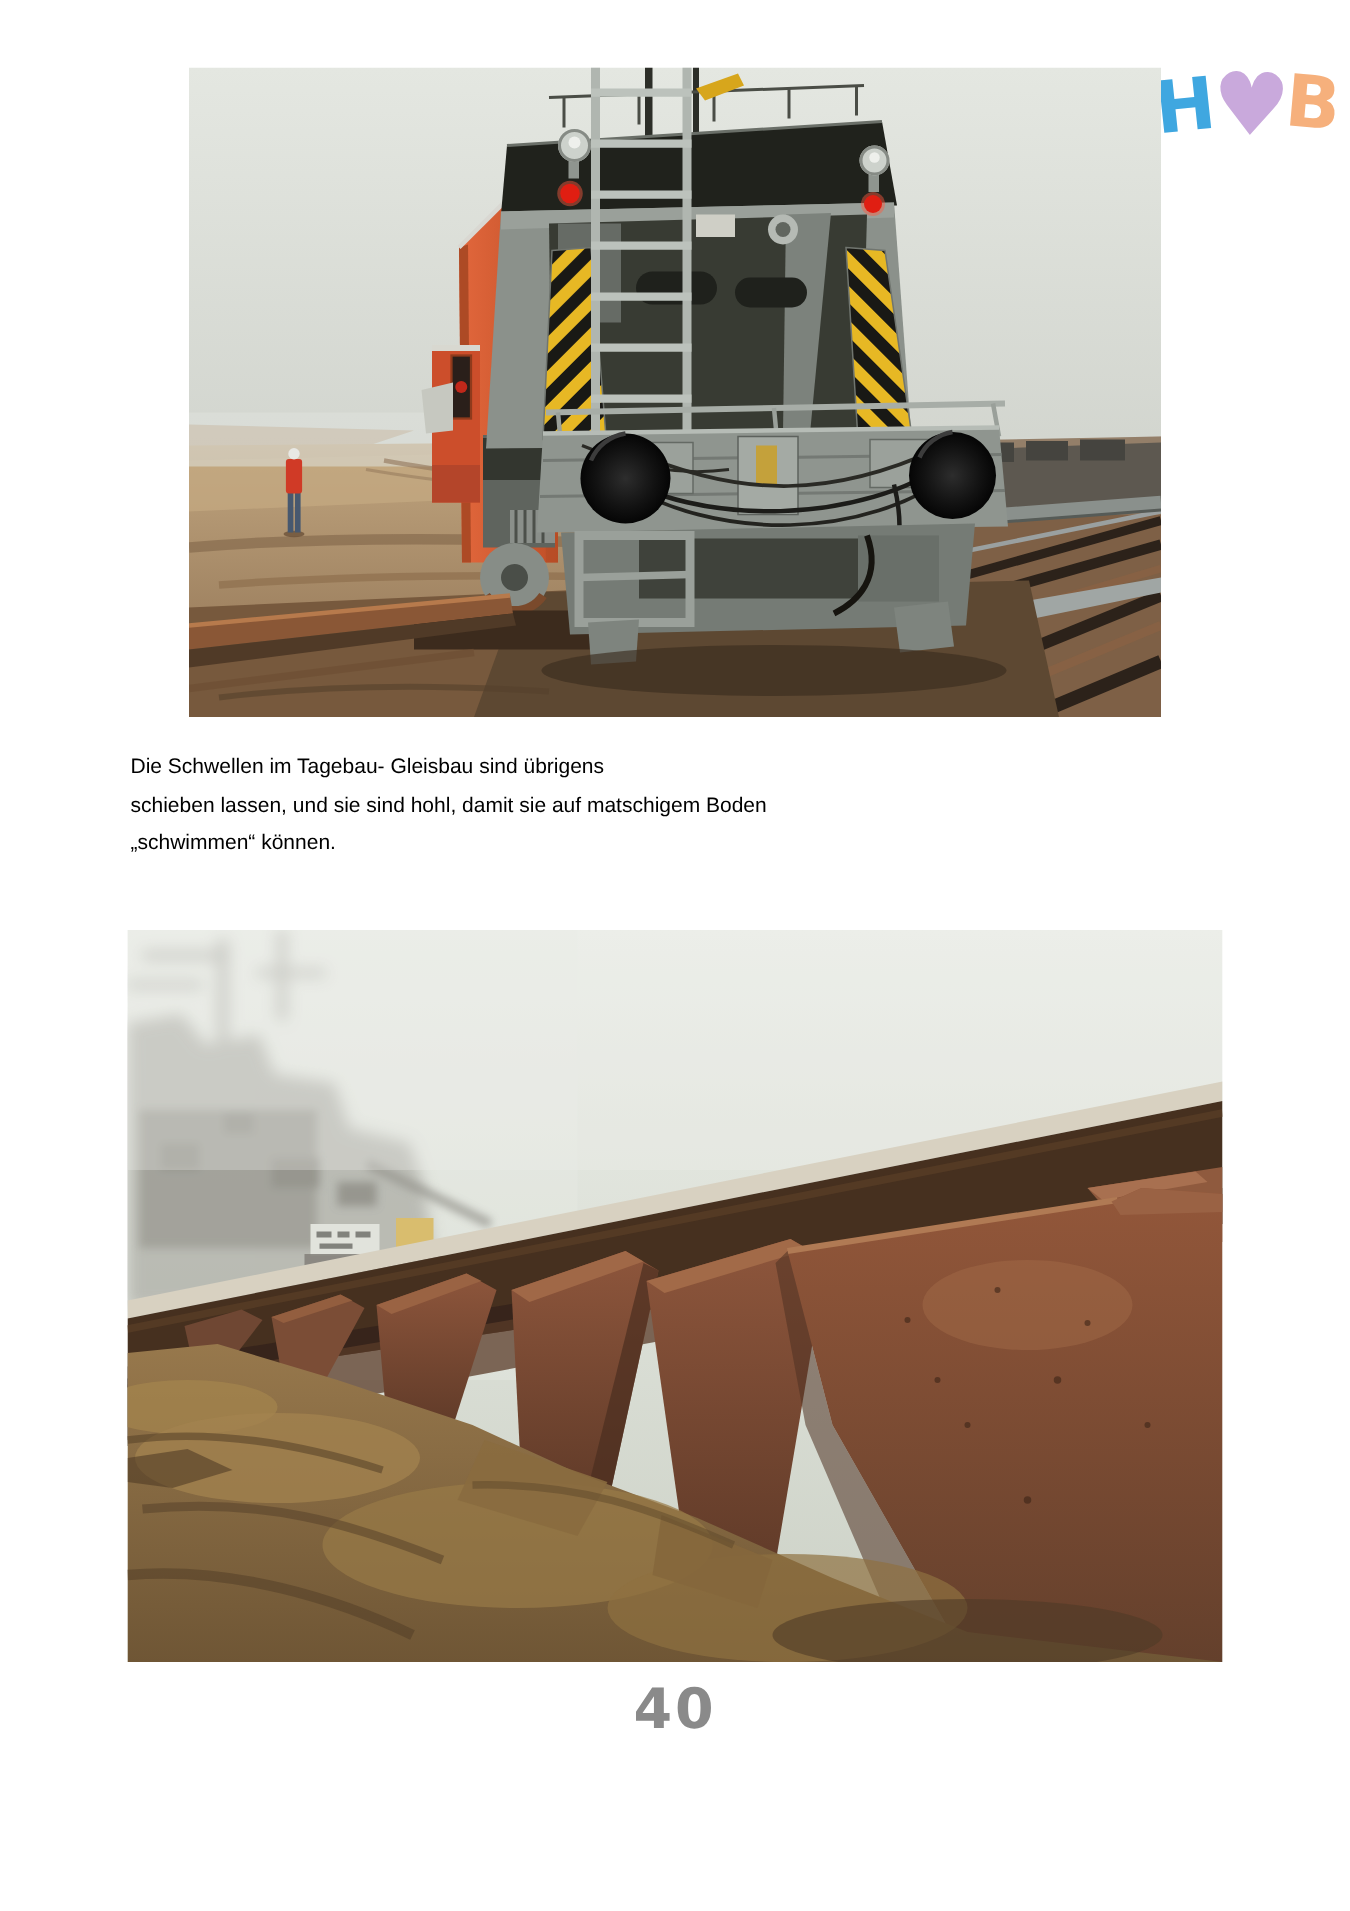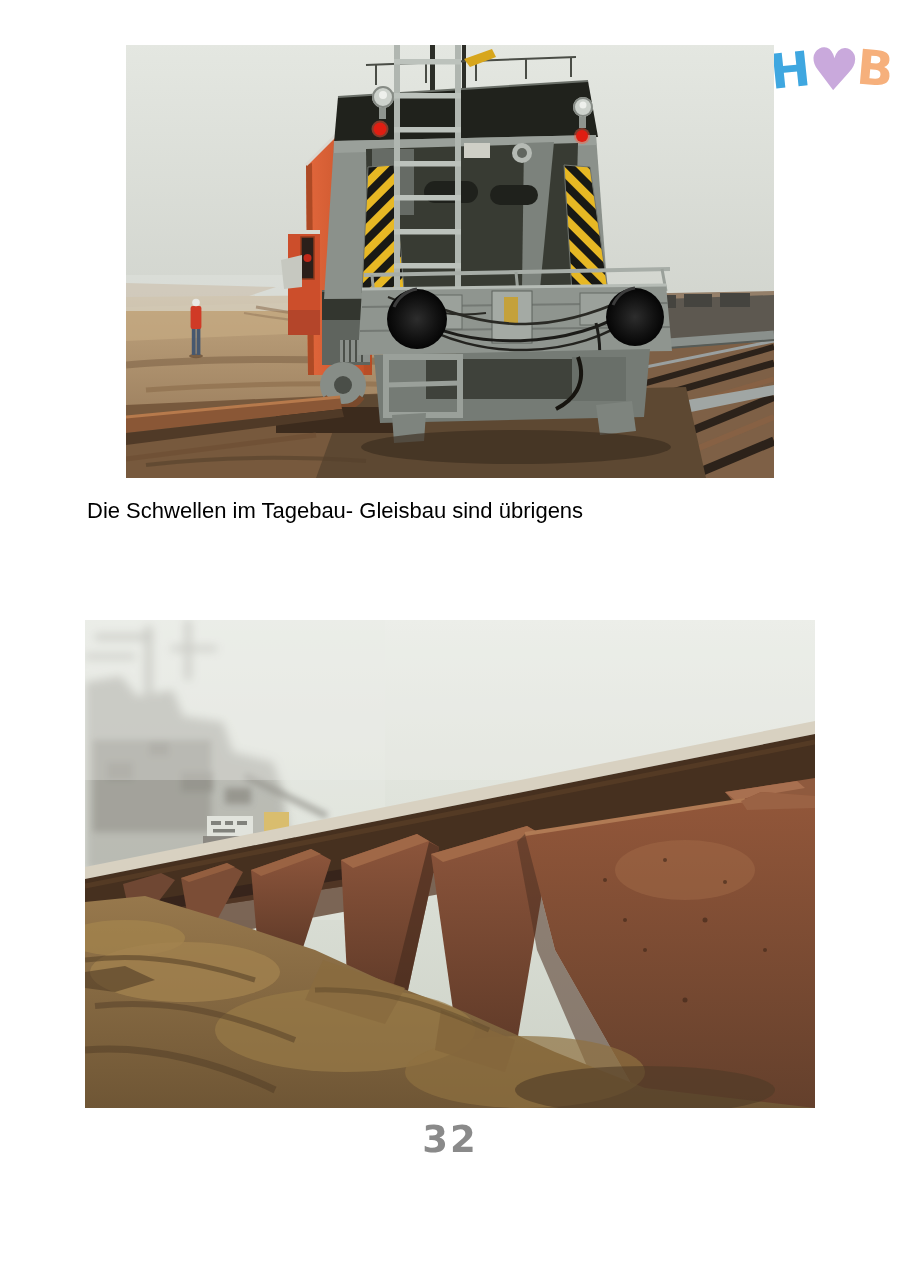--- a/index.html
+++ b/index.html
@@ -18,21 +18,21 @@
   .logo-heart { color: var(--logo-heart, #c9a9dc); font-size: 58px; margin: 0 -8px; position: relative; top: 3px; transform: rotate(2deg); }
   .logo-b   { color: var(--logo-b, #f6b07c);   font-size: 48px; transform: rotate(5deg); position: relative; top: -2px; }
   
   figure.photo { position: absolute; margin: 0; padding: 0; }
   .photo-top    { left: 126px; top: 45px;  width: 648px; height: 433px; }
   .photo-bottom { left: 85px;  top: 620px; width: 730px; height: 488px; }
   figure.photo svg { display: block; }
   
   .bodytext {
     position: absolute; left: 87px; top: 498px; width: 700px;
-    font-size: 22px; line-height: 25.5px; color: #000000;
+    font-size: 14px; line-height: 25.5px; color: #000000;
     font-family: "Liberation Sans", sans-serif;
   }
   
   .pagenum {
     position: absolute; left: 0; top: 1118px; width: 100%;
     text-align: center;
     font-family: "DejaVu Sans", sans-serif; font-weight: bold;
     font-size: 37px; letter-spacing: 2px;
     color: var(--pagenum-color, #8a8a8a);
   }
@@ -236,20 +236,22 @@
         <path d="M0,372 L214,352" stroke="#b77a4c" stroke-width="3" fill="none"></path>
         <polygon points="0,388 216,364 218,372 0,400" fill="#503a27"></polygon>
         <path d="M0,414 L190,390" stroke="#6e4e33" stroke-width="5" fill="none" opacity=".7"></path>
         <path d="M20,420 Q120,408 240,416" stroke="#55412c" stroke-width="4" fill="none" opacity=".6"></path>
       </g>
     </svg>
   </figure>
 
   <div class="bodytext">
     <div>Die Schwellen im Tagebau- Gleisbau sind übrigens</div>
+    <div>schieben lassen, und sie sind hohl, damit sie auf matschigem Boden</div>
+    <div>„schwimmen“ können.</div>
   </div>
 
   <figure class="photo photo-bottom" aria-label="Ground-level close-up of rusty hollow steel sleepers with chamfered ends under a rail on sandy ground; a bucket-wheel excavator looms in the fog at the left">
     <svg viewBox="0 0 730 488" width="730" height="488" role="img">
       <defs>
         <linearGradient id="sky2" x1="0" y1="0" x2="0" y2="1">
           <stop offset="0" stop-color="#ebeee8"></stop>
             <stop offset="1" stop-color="#ccd1c6"></stop>
         </linearGradient>
         <linearGradient id="sand2" x1="0" y1="0" x2="0" y2="1">
@@ -355,15 +357,15 @@
         <path d="M0,340 C60,332 120,344 170,360" stroke="#5a4429" stroke-width="5" fill="none" opacity=".6"></path>
         <path d="M10,386 C90,378 150,396 210,420" stroke="#57422a" stroke-width="6" fill="none" opacity=".55"></path>
         <path d="M0,430 C70,424 140,446 190,470" stroke="#4f3b26" stroke-width="7" fill="none" opacity=".5"></path>
         <path d="M230,370 C300,368 350,386 404,410" stroke="#5d4729" stroke-width="5" fill="none" opacity=".5"></path>
         <polygon points="0,352 40,346 70,360 30,372 0,368" fill="#4a3722" opacity=".55"></polygon>
         <ellipse cx="560" cy="470" rx="130" ry="24" fill="#4f3b26" opacity=".6"></ellipse>
       </g>
     </svg>
   </figure>
 
-  <div class="pagenum">32</div>
+  <div class="pagenum">40</div>
 
 </div>
 
 </body></html>

